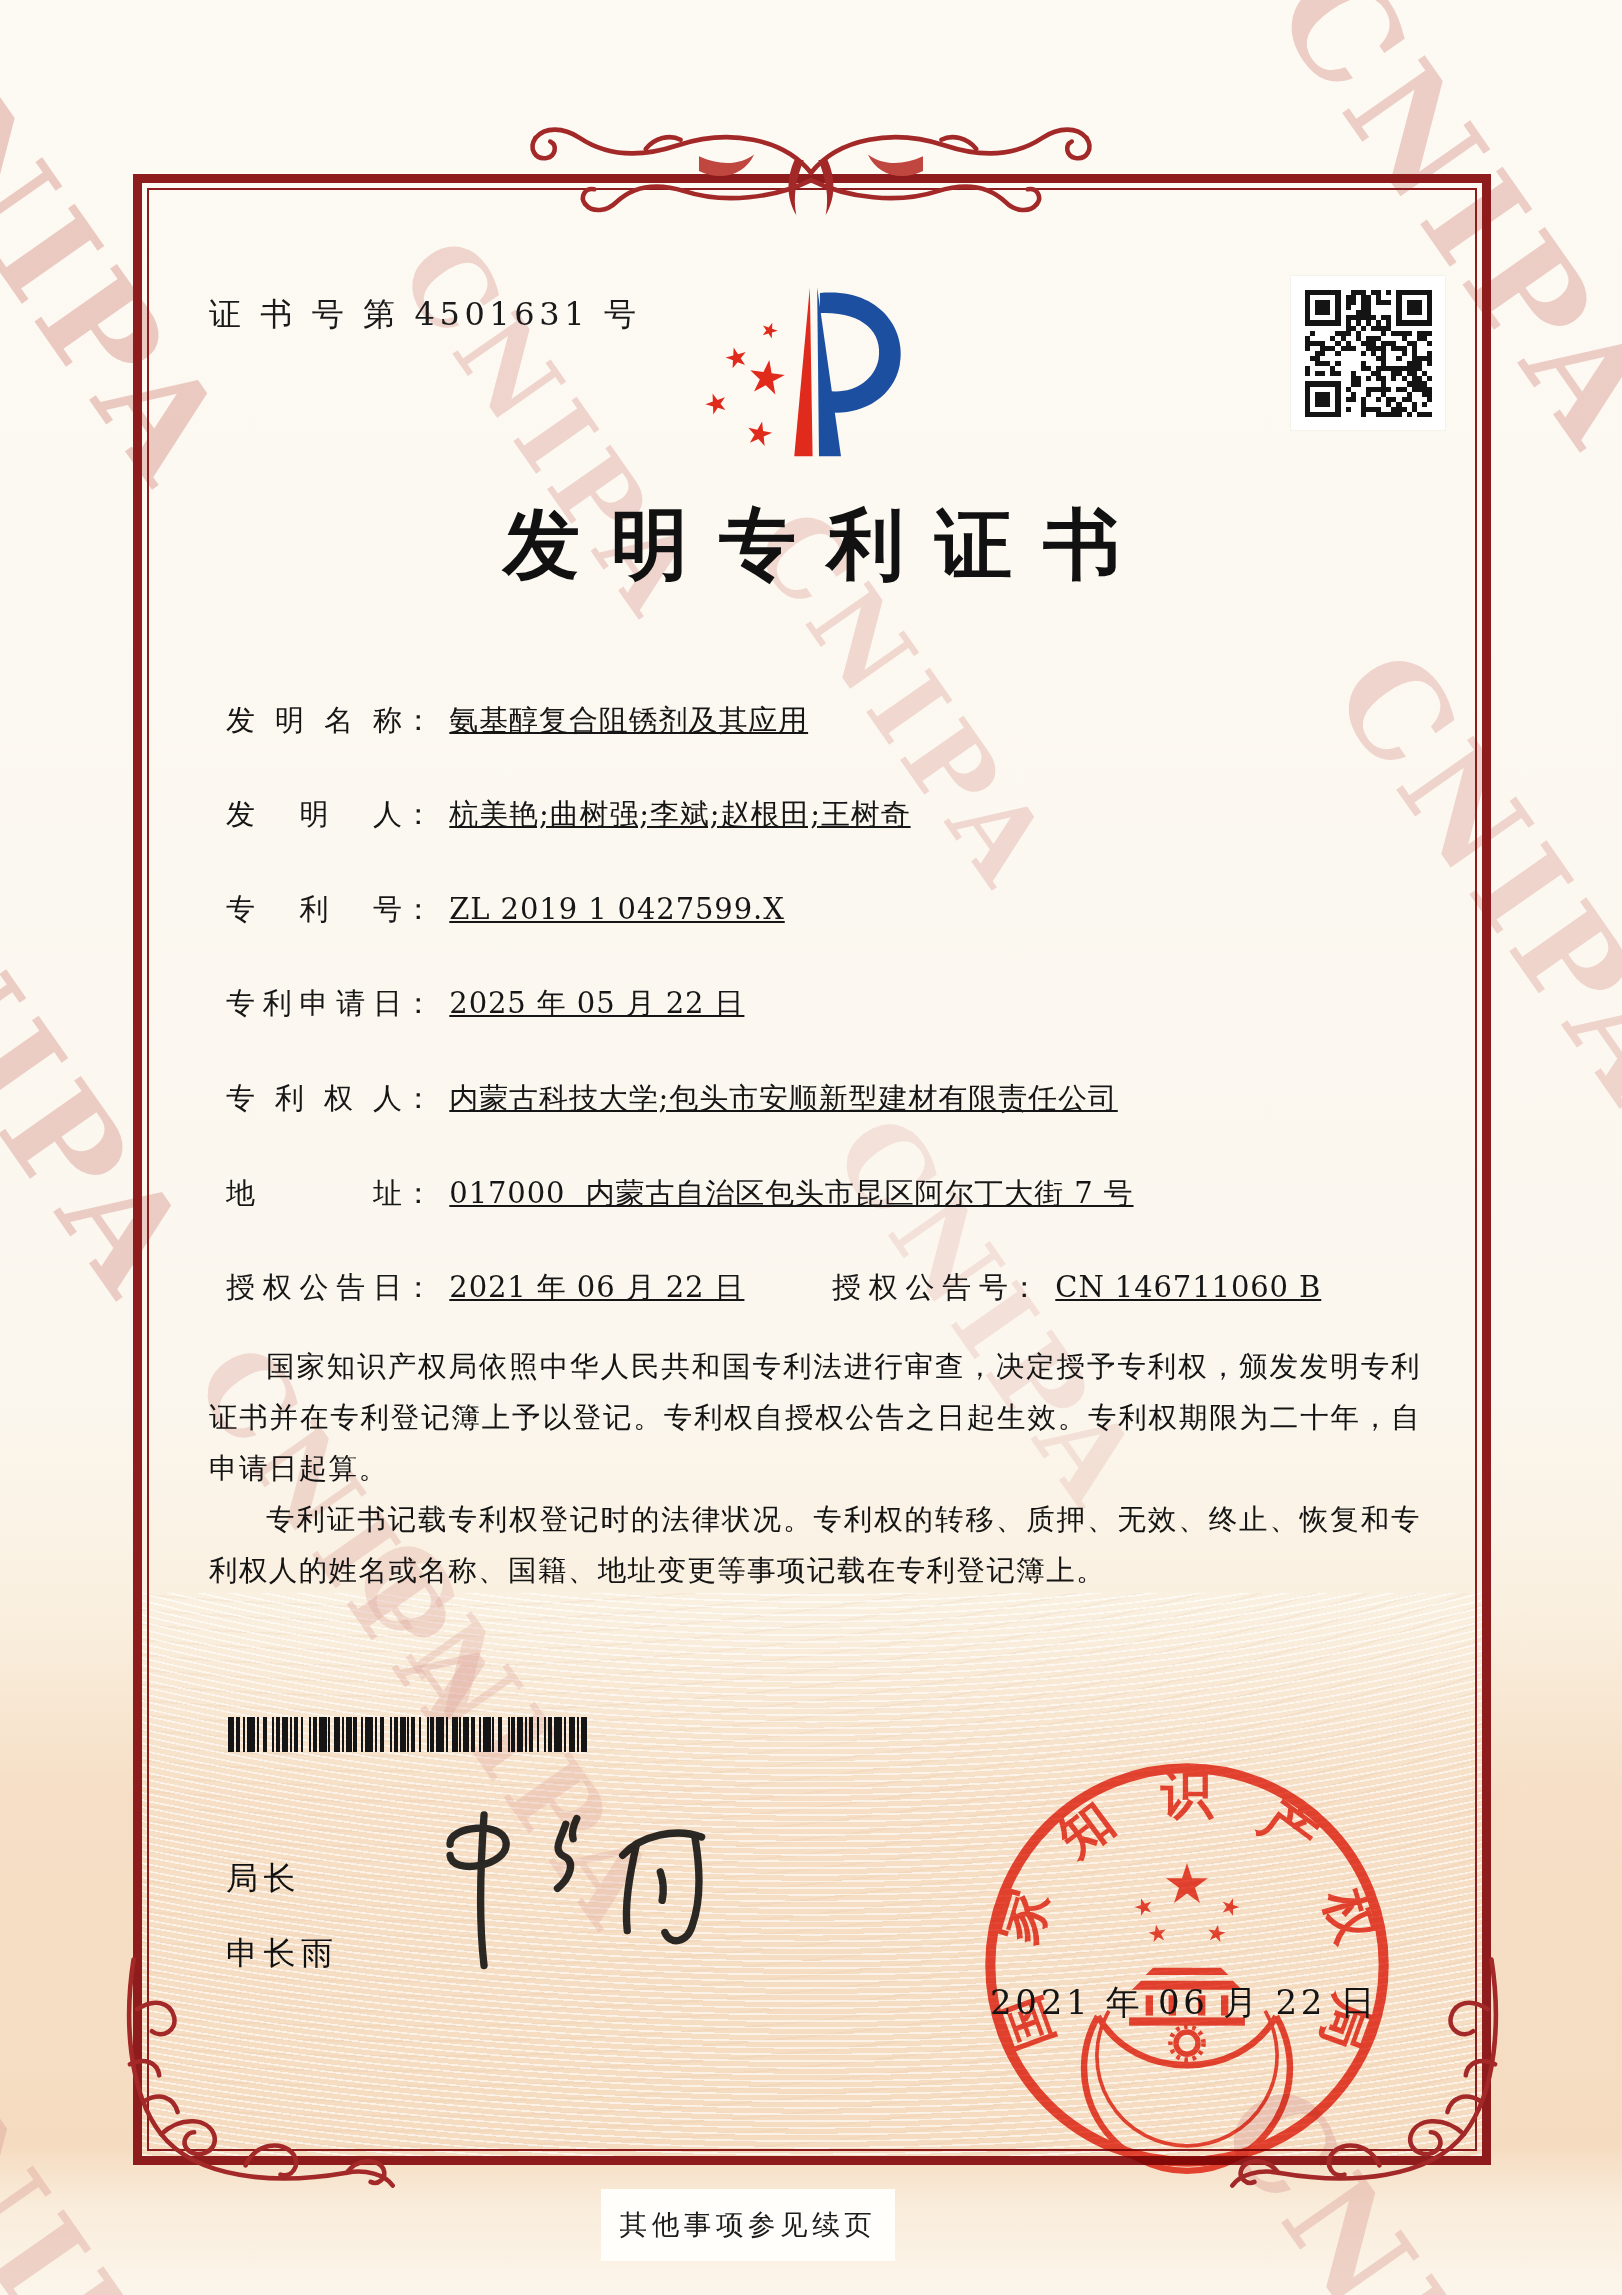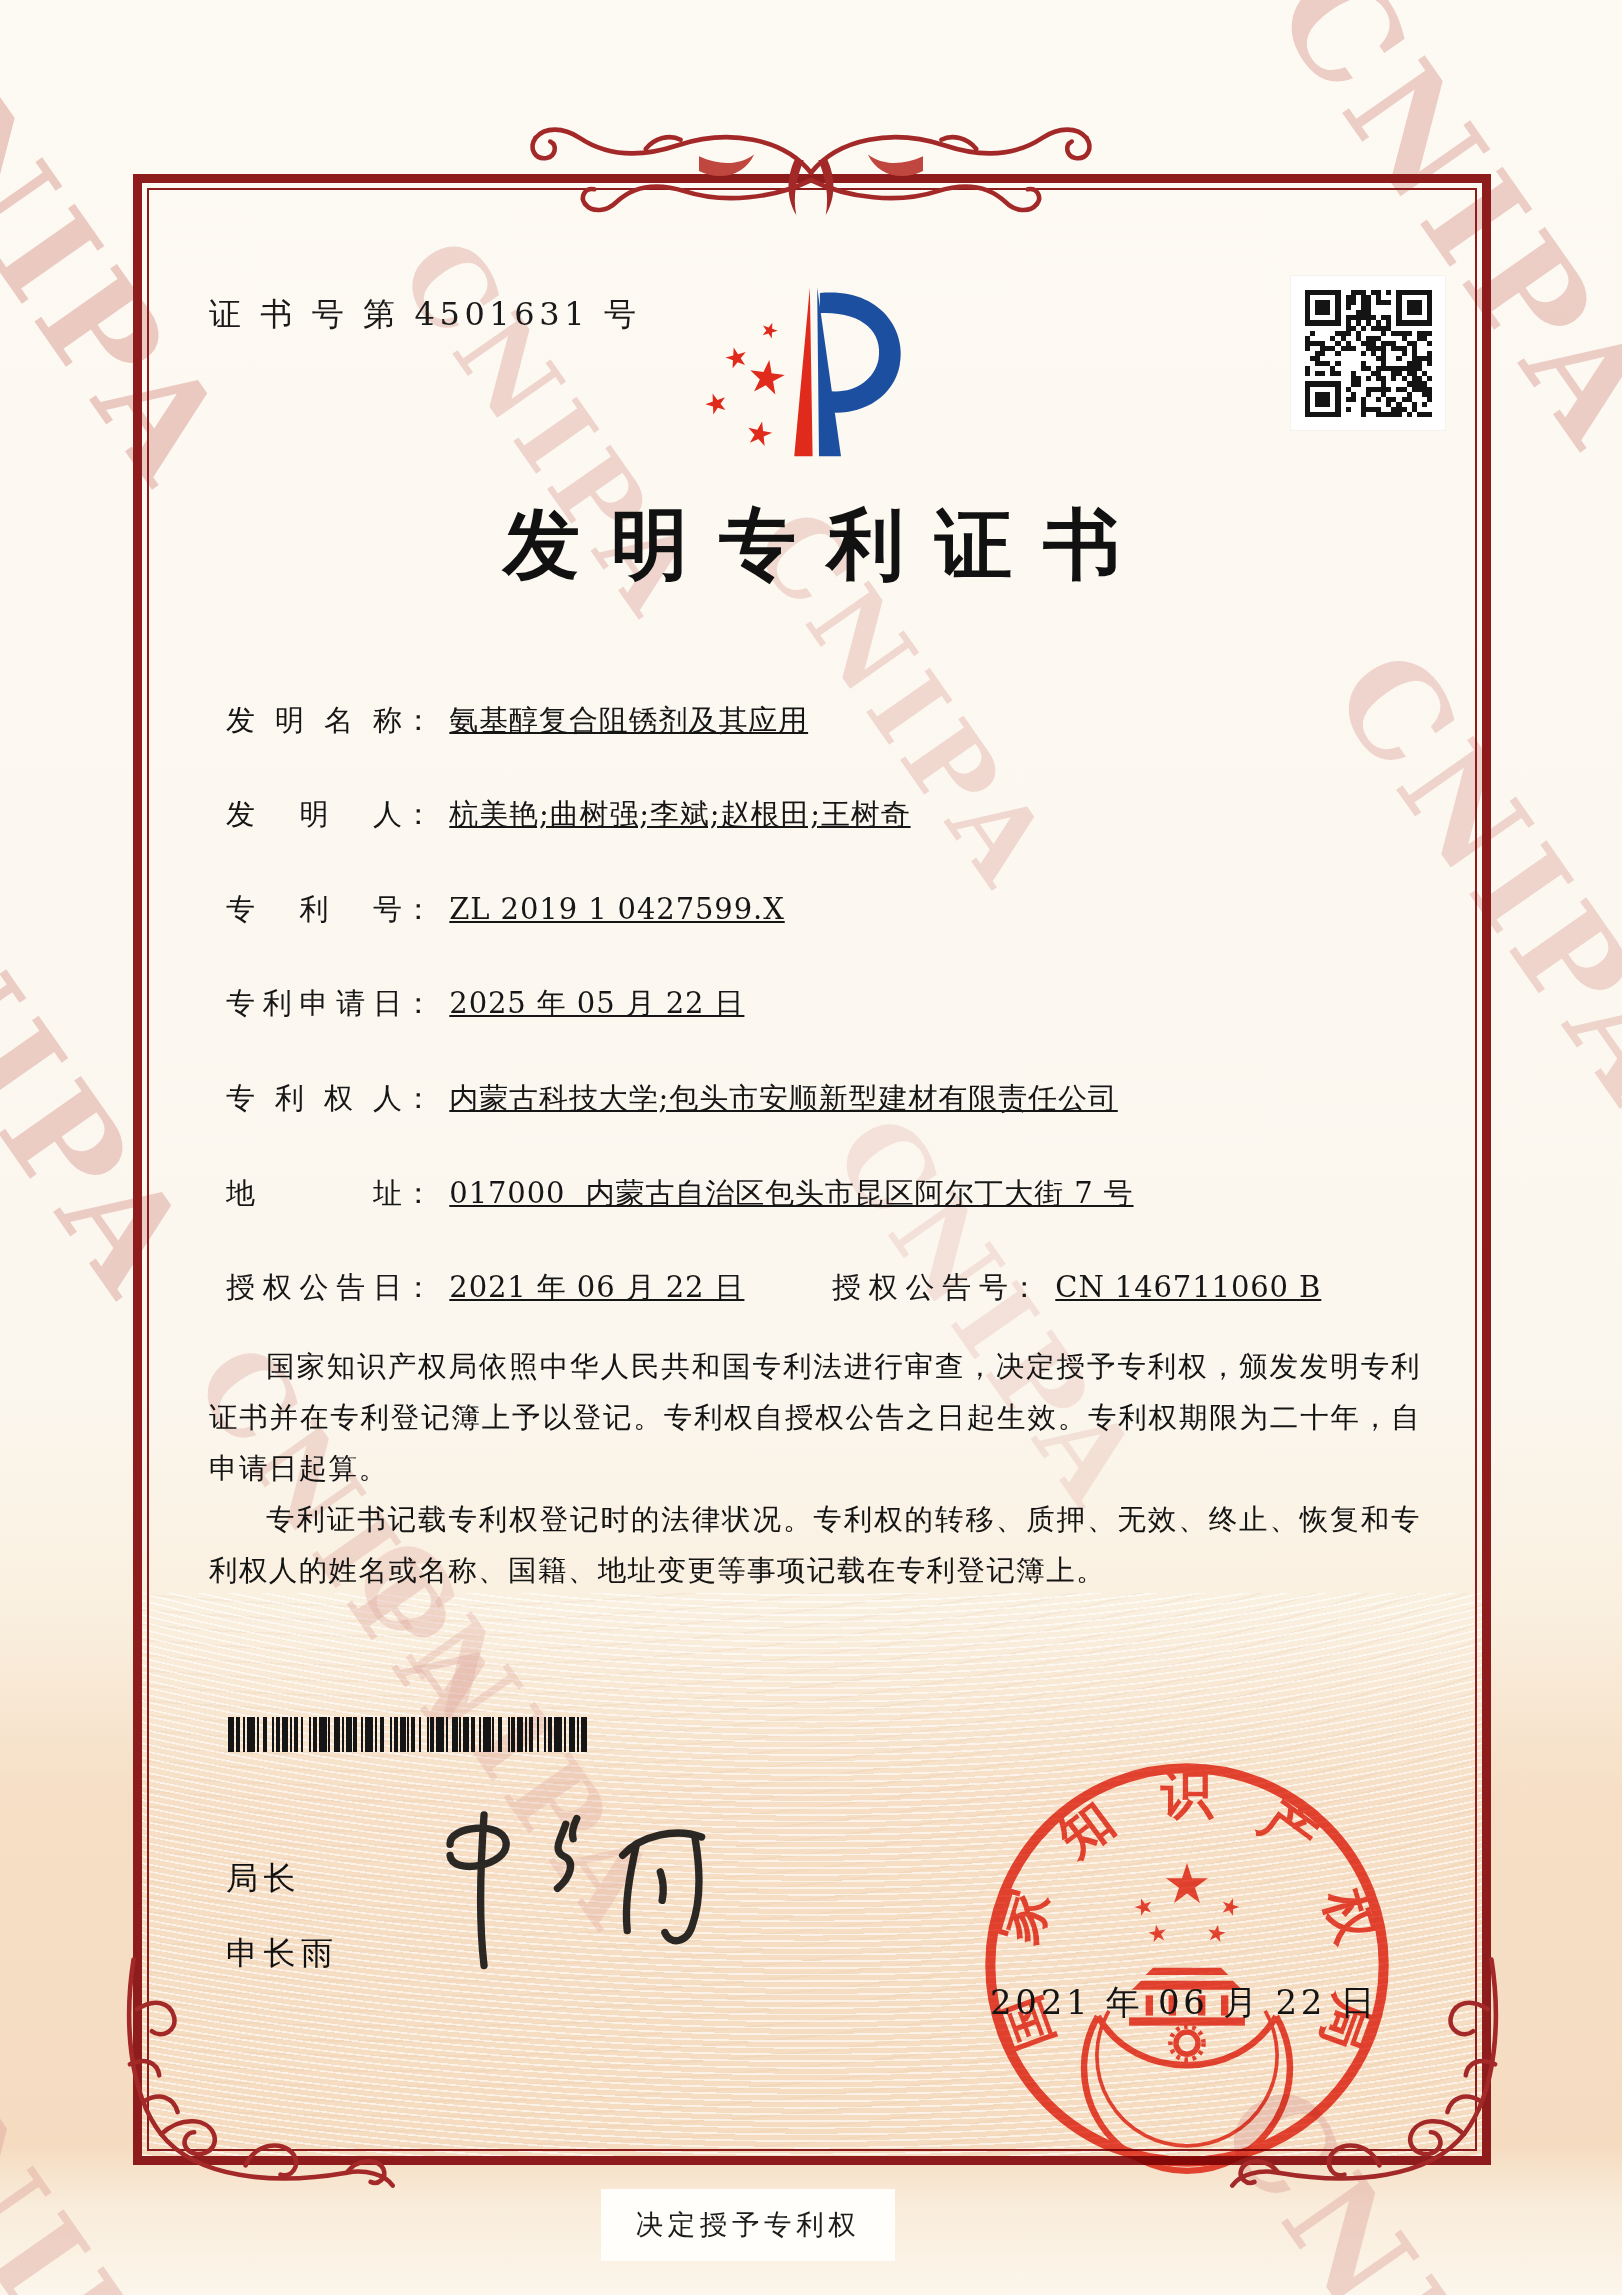--- a/index.html
+++ b/index.html
@@ -638,17 +638,17 @@
         <rect x="172" y="292" width="126" height="9"></rect>
       </g>
       <circle class="seal-red" cx="235" cy="320" r="12" stroke-width="6"></circle>
       <circle class="seal-red" cx="235" cy="320" r="18" stroke-width="5" stroke-dasharray="4 5"></circle>
     </g>
   </svg>
   <div class="seal-date">2021 年 06 月 22 日</div>
 
 
   <div class="note-box">
-    <span>决定授予专利权</span>
+    <span>其他事项参见续页</span>
   </div>
 
 </div>
 
 
 </body></html>

